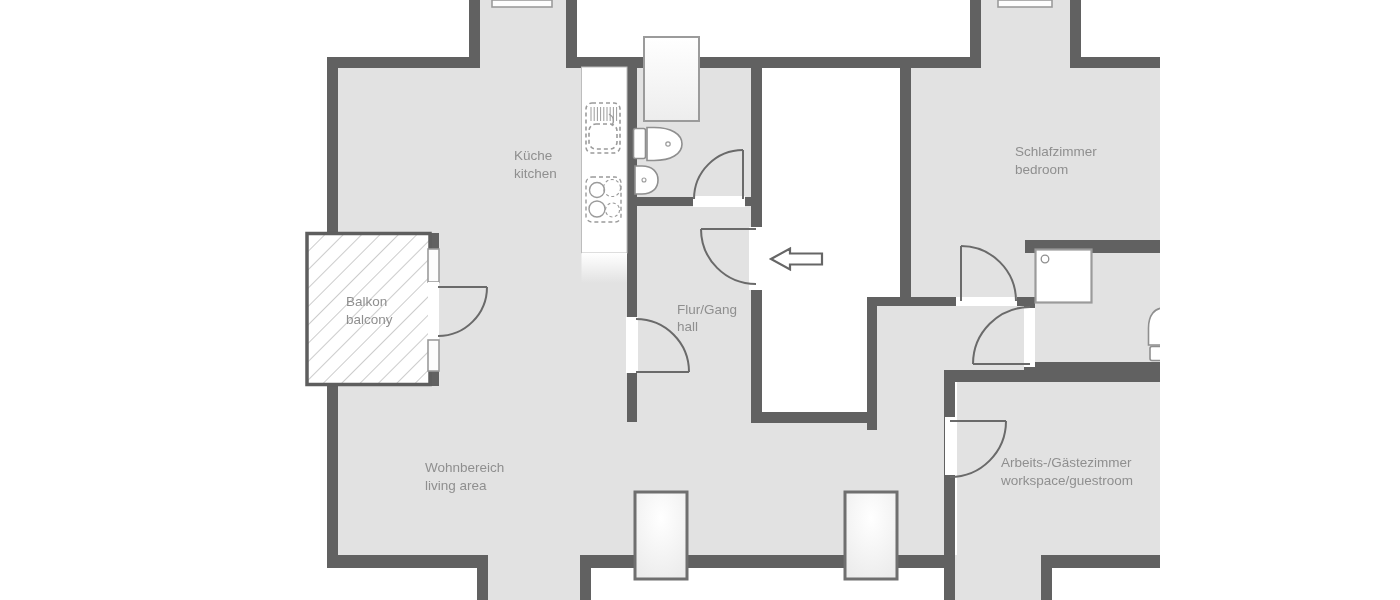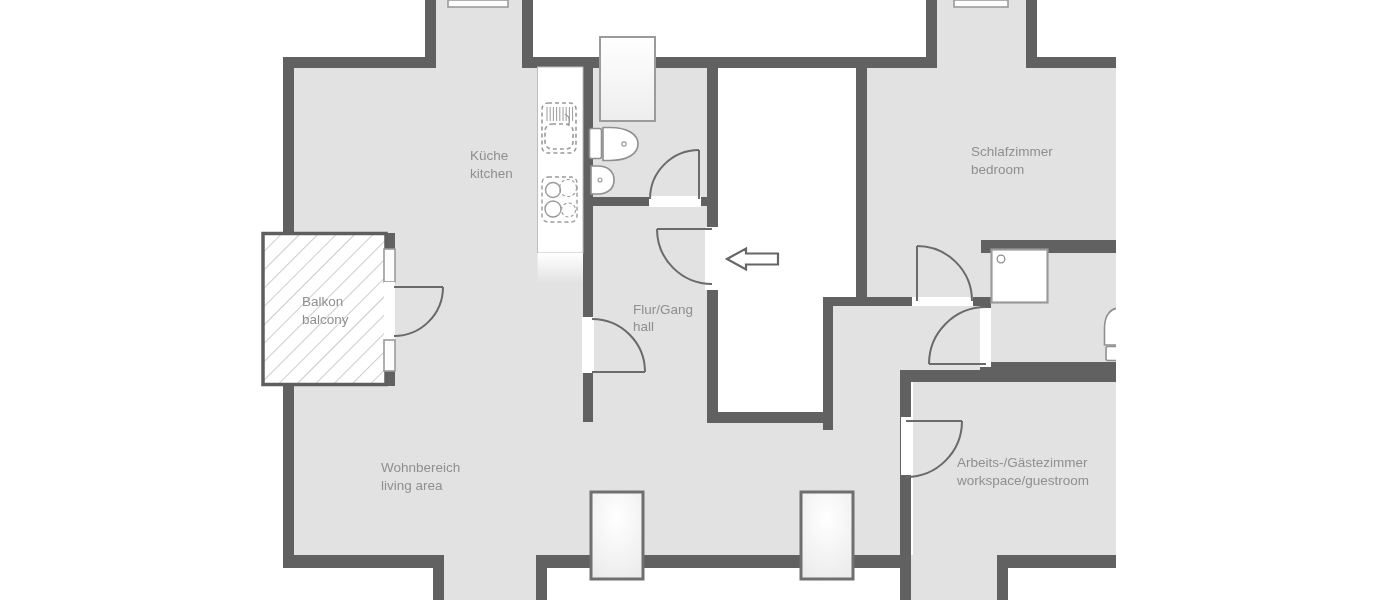--- a/index.html
+++ b/index.html
@@ -1,16 +1,16 @@
 <!DOCTYPE html>
 <html><head>
 <meta charset="utf-8">
 <style>
   html,body{margin:0;padding:0;background:#ffffff;}
-  .stage{width:1116px;height:600px;position:relative;background:#ffffff;overflow:hidden;}
+  .stage{width:1116px;height:600px;position:relative;background:#ffffff;overflow:hidden;margin-left:44px;}
   svg{display:block;}
   .floor{fill:#e2e2e2;}
   .outside{fill:#ffffff;}
   .wall{fill:#616161;}
   .opening{fill:#ffffff;}
   .win{stroke:#9b9b9b;stroke-width:1.6;}
   .winBig{stroke:#6f6f6f;stroke-width:3;}
   .door{stroke:#6a6a6a;stroke-width:2;fill:none;}
   .fx{stroke:#8f8f8f;fill:#ffffff;}
   .fxline{stroke:#9b9b9b;fill:none;}

